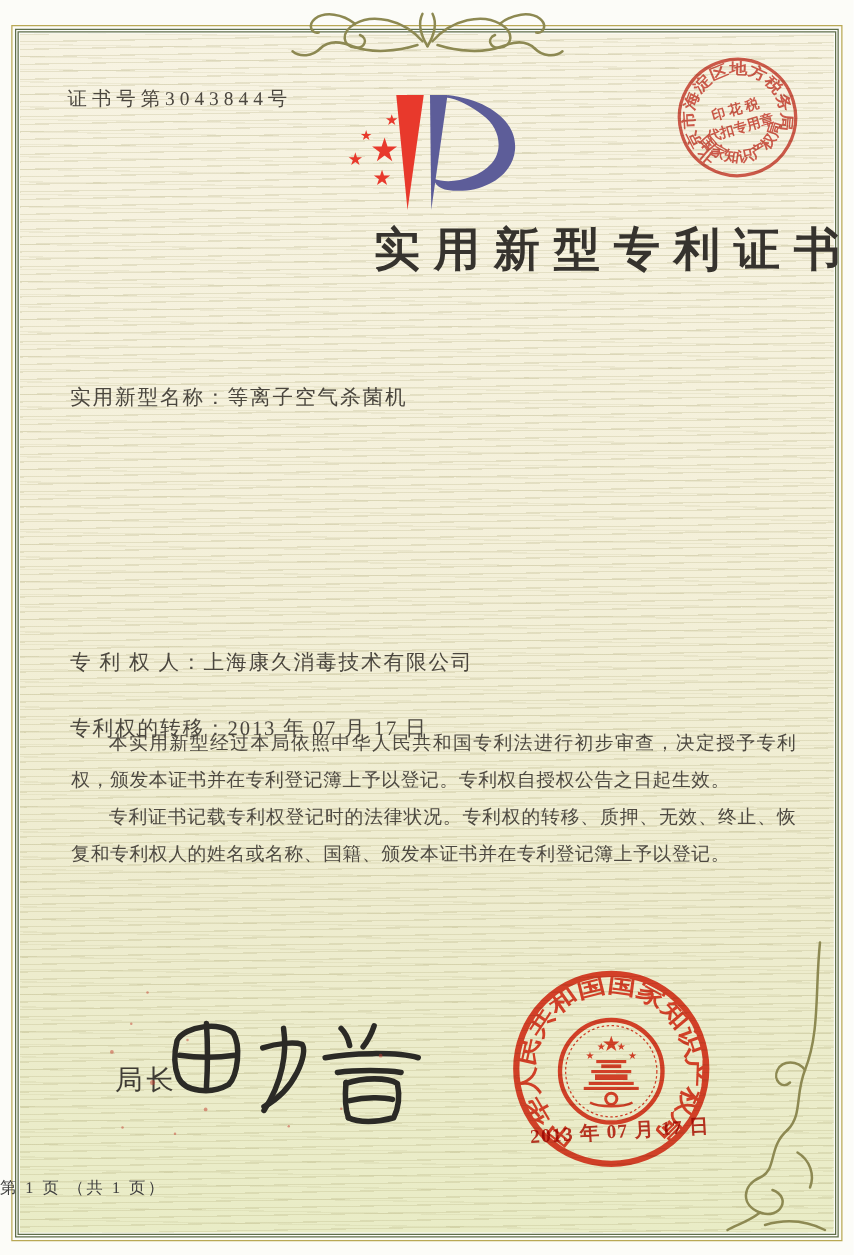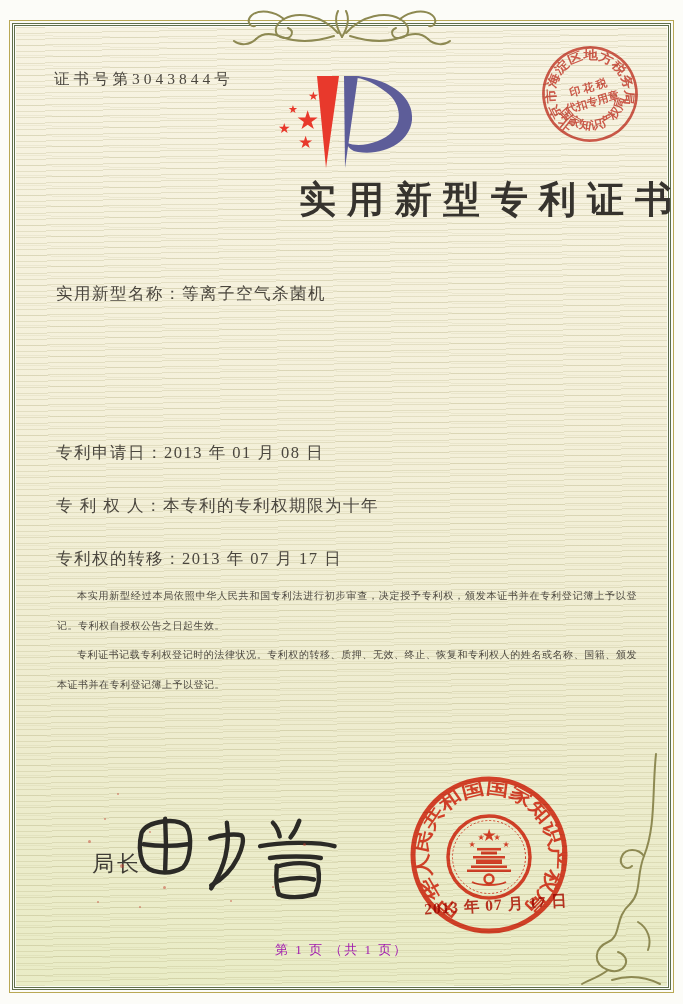--- a/index.html
+++ b/index.html
@@ -14,28 +14,28 @@
     background:
       repeating-linear-gradient(179deg, rgba(164,158,104,0.22) 0 1px, rgba(0,0,0,0) 1px 6px),
       repeating-linear-gradient(1deg,  rgba(164,158,104,0.12) 0 1px, rgba(0,0,0,0) 1px 10px),
       linear-gradient(180deg,#f7f3e2 0%,#f4f0da 40%,#eeeccf 72%,#e9ecc6 100%);}
   .cert-no{left:54px;top:69px;font-size:15.5px;letter-spacing:4px;color:#4a463e;}
   .title{left:0;right:0;top:175px;text-align:right;font-size:37px;font-weight:bold;
          letter-spacing:11px;text-indent:11px;color:#36332e;}
   .logo{left:262px;top:68px;width:166px;height:114px;}
   .logo svg{position:absolute;left:0;top:0;}
   .logo .star{position:absolute;color:#e8392c;line-height:1;}
-  .field{position:absolute;left:56px;font-size:16.5px;letter-spacing:1.5px;color:#4a463e;white-space:nowrap;}
+  .field{position:absolute;left:56px;font-size:16.5px;letter-spacing:1.5px;color:#4a463e;white-space:nowrap;margin-top:24px;}
   .f1{top:283px}.f2{top:336px}.f3{top:389px}.f4{top:442px}.f5{top:495px}.f6{top:548px}
-  .paras{position:absolute;left:57px;width:580px;top:581px;font-size:10px;line-height:29.5px;
+  .paras{position:absolute;left:57px;width:580px;top:581px;font-size:15px;line-height:29.5px;
          text-align:justify;letter-spacing:0.5px;color:#4d4941;}
   .paras p{margin:0;text-indent:2em;}
   .signer-title{left:92px;top:849px;font-size:22px;letter-spacing:3px;color:#3f3c35;}
   .sig-svg{left:126px;top:806px;}
-  .footer{left:0;right:0;top:941px;text-align:center;font-size:13px;letter-spacing:2px;color:#a21caf;}
+  .footer{left:0;right:0;top:941px;font-size:13px;letter-spacing:2px;color:#404040;}
   .tax-seal{left:540px;top:44px;width:100px;height:100px;transform:rotate(-16deg);
             mix-blend-mode:multiply;opacity:.92;}
   .main-seal{left:409px;top:775px;width:162px;height:162px;mix-blend-mode:multiply;opacity:.95;}
   .seal-date{left:424px;top:895px;font-size:15.5px;font-weight:bold;color:#c8382a;
              letter-spacing:1px;transform:rotate(-3.5deg);mix-blend-mode:multiply;white-space:nowrap;}
   .top-ornament{left:50%;top:3px;transform:translateX(-50%);}
   .corner-ornament{left:578px;top:752px;}
   .speck{position:absolute;border-radius:50%;background:rgba(196,62,48,0.5);}
   .sr-only{position:absolute;width:1px;height:1px;overflow:hidden;clip:rect(0 0 0 0);white-space:nowrap;}
 </style>
@@ -101,22 +101,21 @@
     <text font-size="11.5" fill="#cf5044" font-weight="bold">
       <textPath href="#taxBottomArc" textLength="86" lengthAdjust="spacingAndGlyphs">国家知识产权局</textPath>
     </text>
     <text x="50" y="47" font-size="11" fill="#cf5044" font-weight="bold" text-anchor="middle">印 花 税</text>
     <text x="50" y="62" font-size="11" fill="#cf5044" font-weight="bold" text-anchor="middle">代扣专用章</text>
   </svg>
 
   <div class="abs title">实用新型专利证书</div>
 
   <div class="field f1"><span>实用新型名称：</span><span>等离子空气杀菌机</span></div>
-  <div class="field f4"><span>专利申请日：</span><span>2013 年 01 月 08 日</span></div>
-  <div class="field f5"><span>专 利 权 人：</span><span>本专利的专利权期限为十年</span></div>
+  <div class="field f5"><span>专 利 权 人：</span><span>上海康久消毒技术有限公司</span></div>
   <div class="field f6"><span>专利权的转移：</span><span>2013 年 07 月 17 日</span></div>
 
   <div class="paras">
     <p>本实用新型经过本局依照中华人民共和国专利法进行初步审查，决定授予专利权，颁发本证书并在专利登记簿上予以登记。专利权自授权公告之日起生效。</p>
     <p>专利证书记载专利权登记时的法律状况。专利权的转移、质押、无效、终止、恢复和专利权人的姓名或名称、国籍、颁发本证书并在专利登记簿上予以登记。</p>
   </div>
 
   <div class="abs signer-title">局长</div>
   <span class="sr-only">田力普</span>
   <svg class="abs sig-svg" width="235" height="100" viewBox="0 0 240 100">

